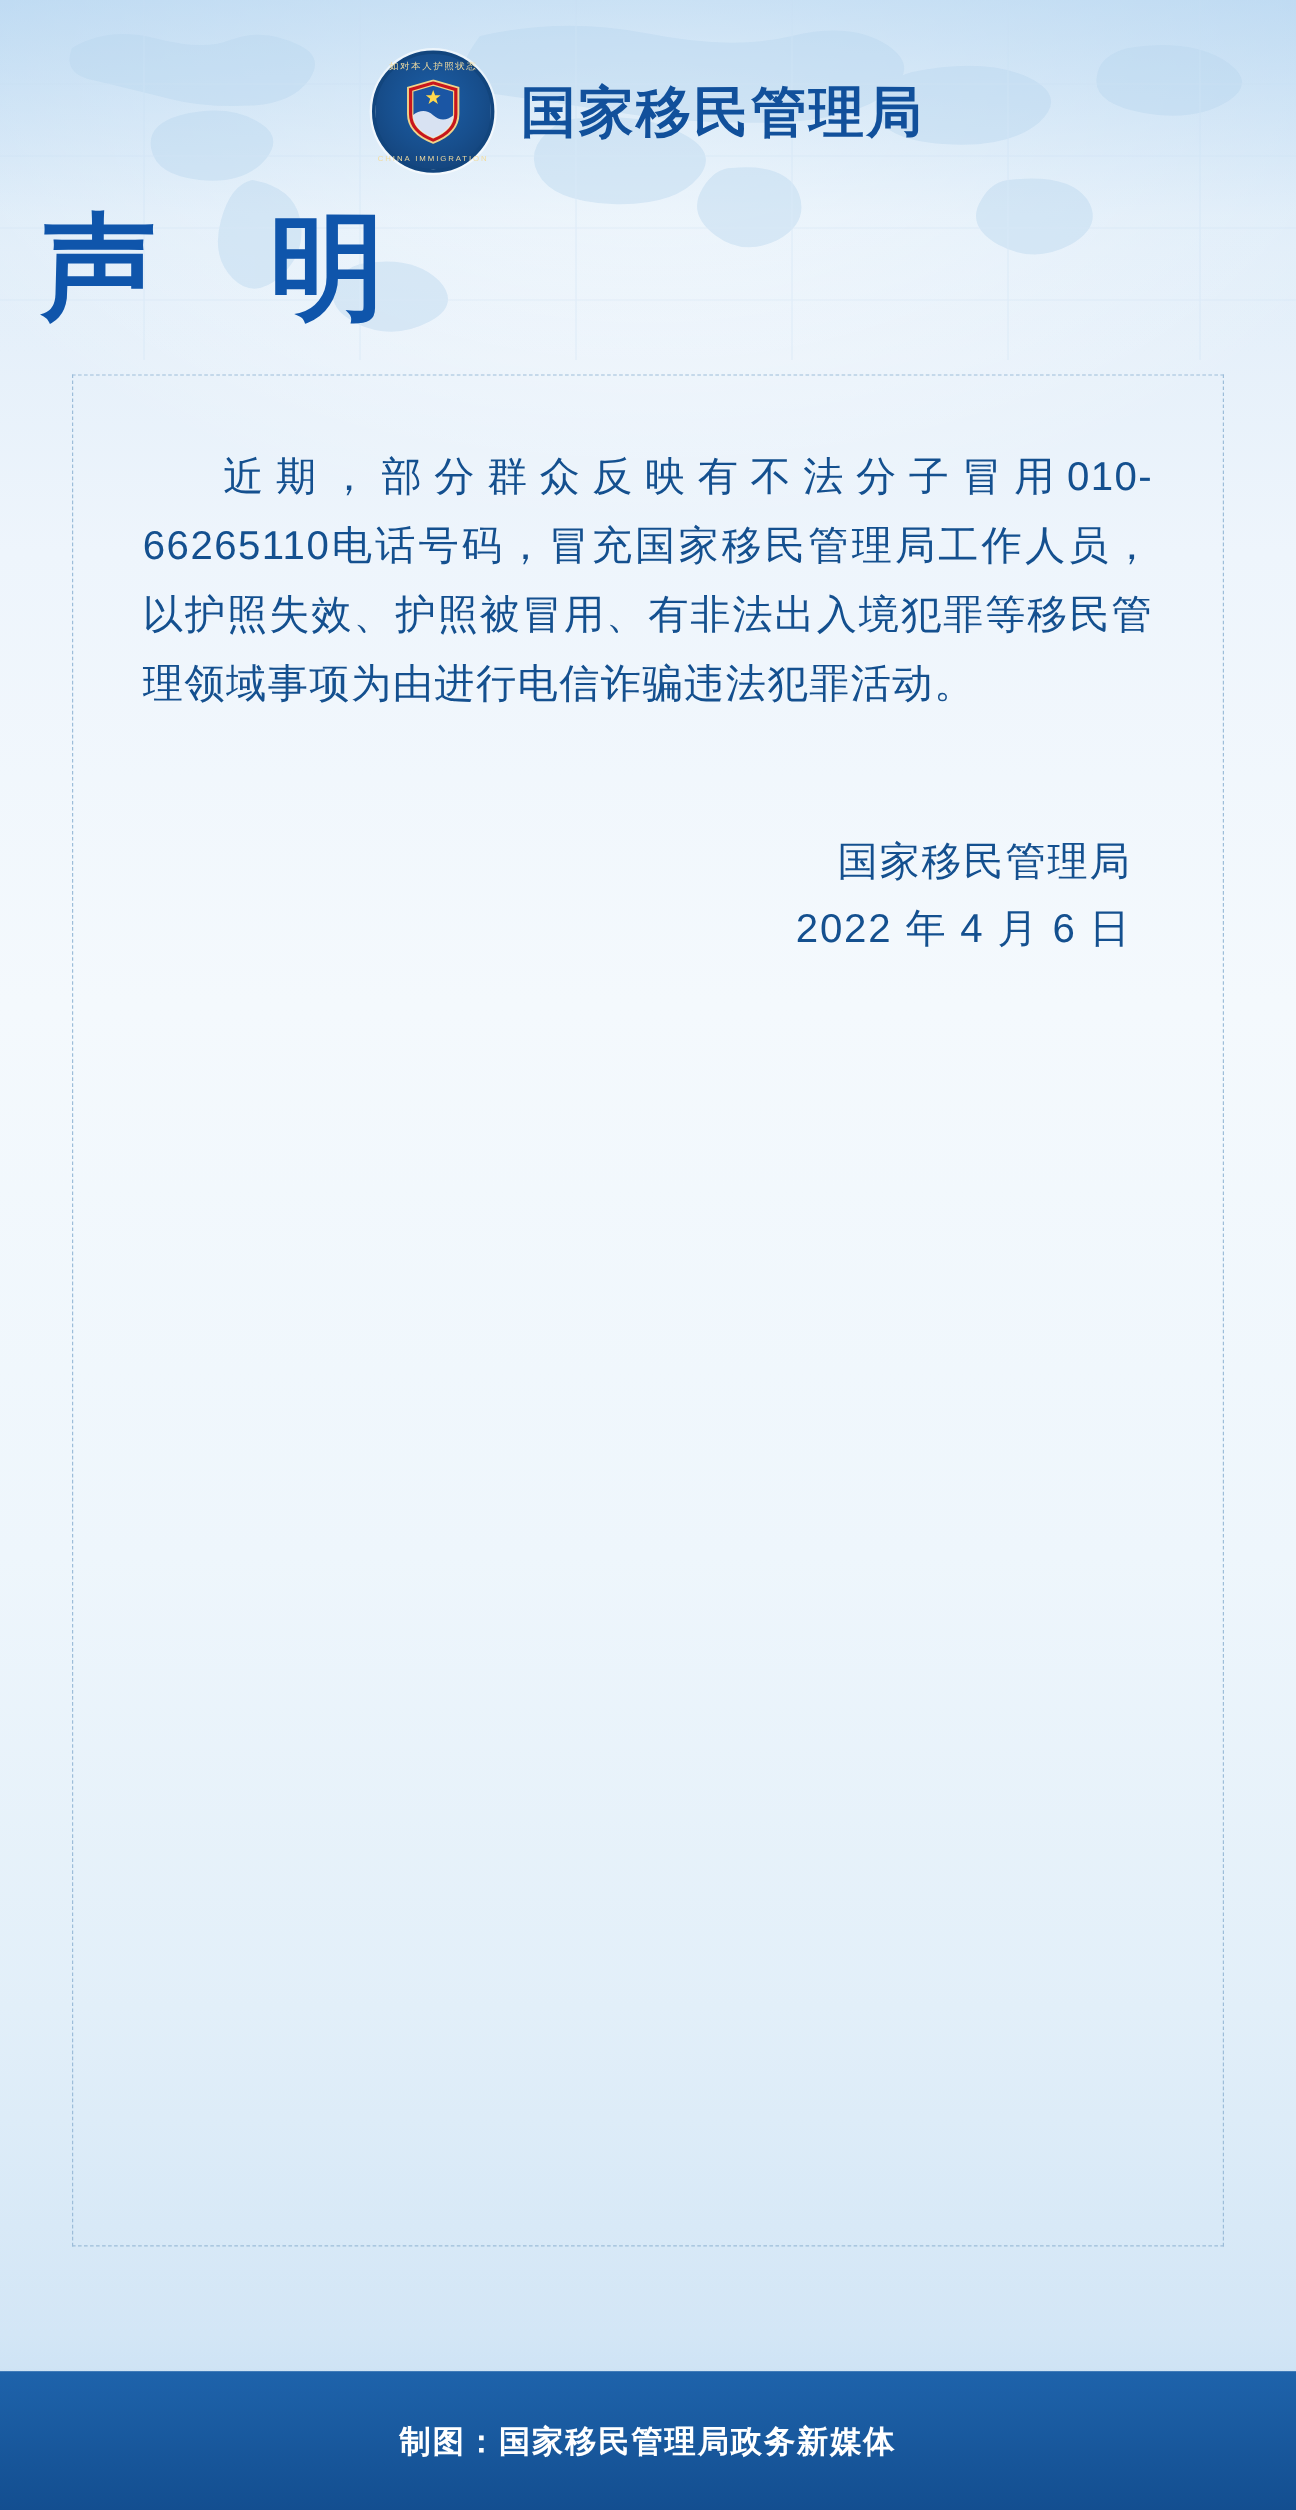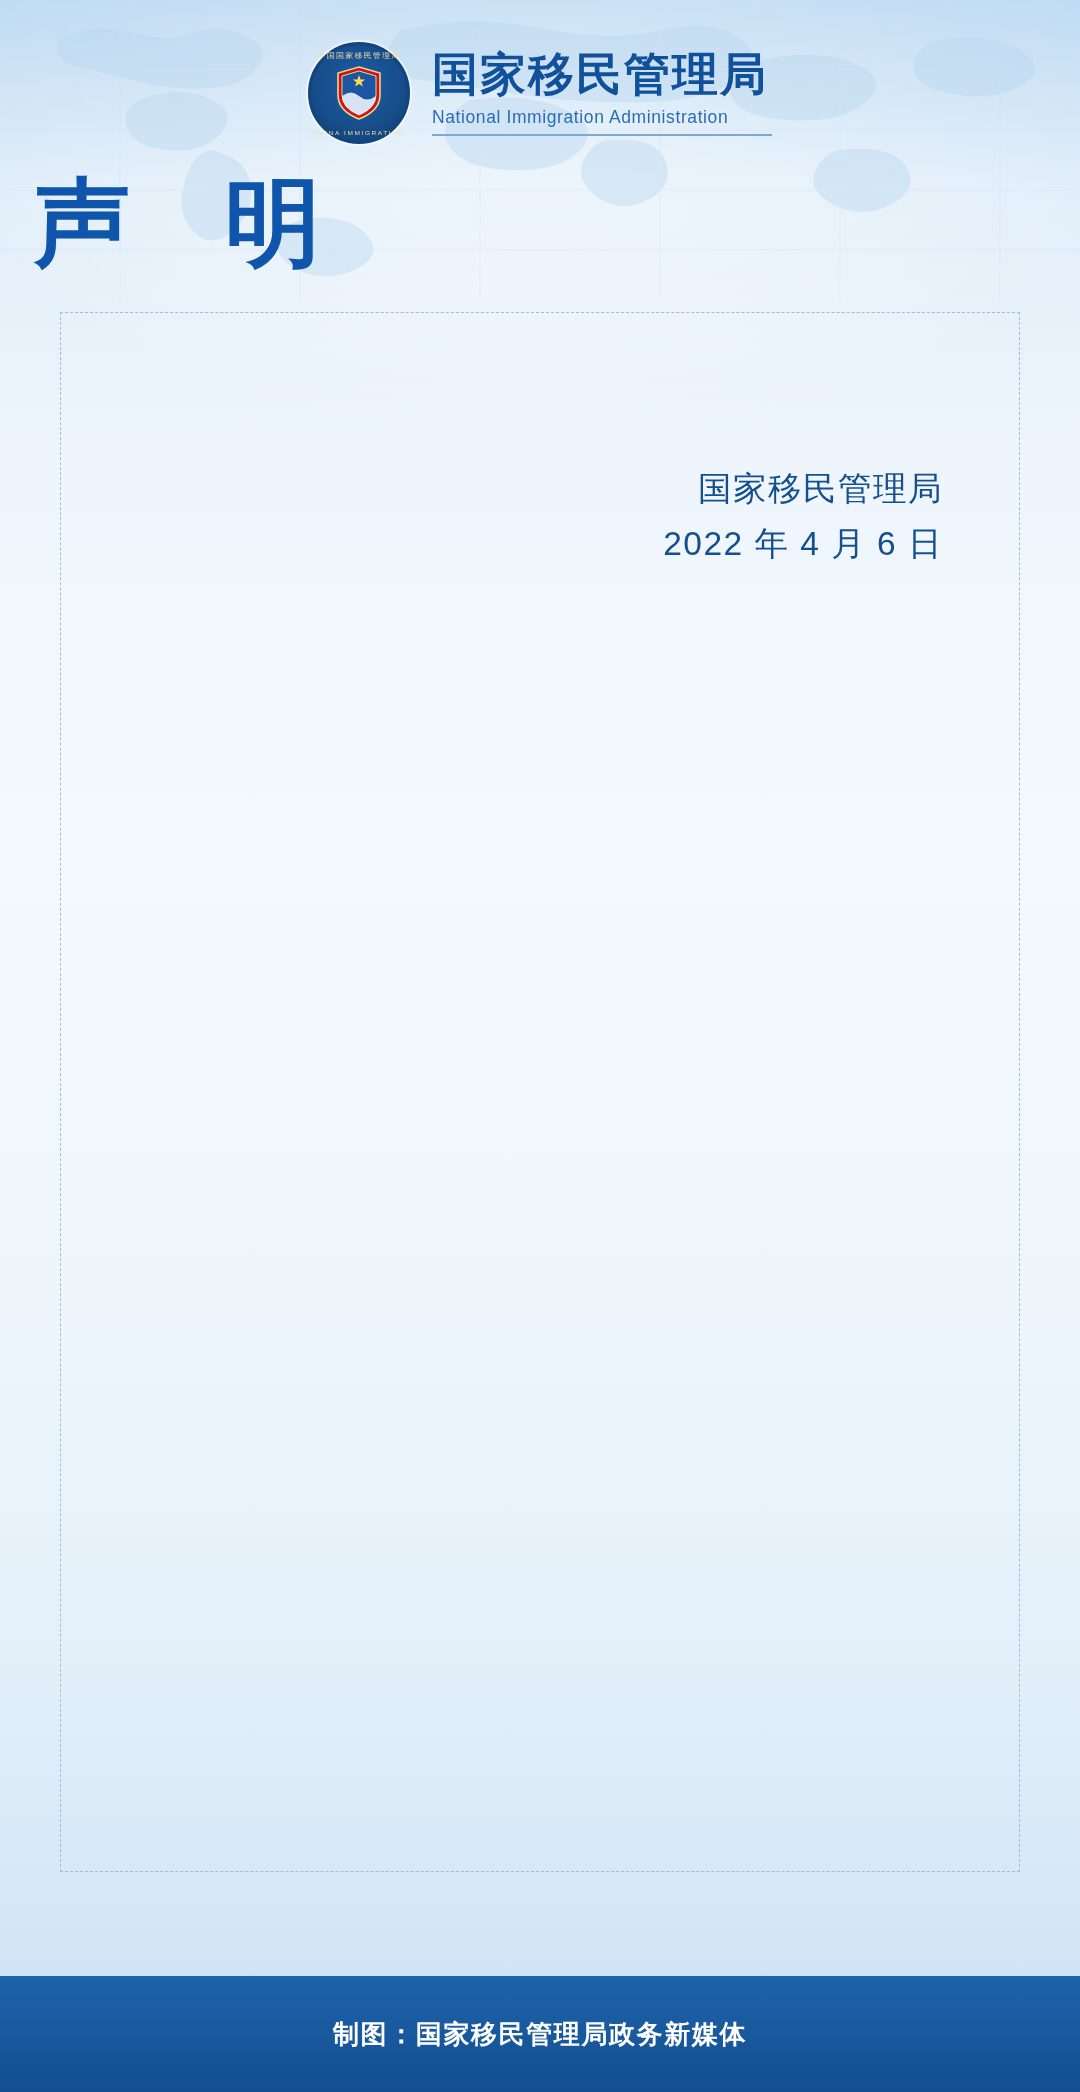--- a/index.html
+++ b/index.html
@@ -204,38 +204,38 @@
       </g>
       <g stroke="#c9e0f3" stroke-width="1" fill="none" opacity="0.7">
         <path d="M0 70 H1080 M0 130 H1080 M0 190 H1080 M0 250 H1080"></path>
         <path d="M120 0 V300 M300 0 V300 M480 0 V300 M660 0 V300 M840 0 V300 M1000 0 V300"></path>
       </g>
     </svg>
   </div>
 
   <div class="header">
     <div class="emblem">
-      <div class="ring-text-top">中国国家移民管理局</div>
+      <div class="ring-text-top">如对本人护照状态</div>
       <div class="ring-text-bottom">CHINA IMMIGRATION</div>
       <svg class="shield" viewBox="0 0 46 54" xmlns="http://www.w3.org/2000/svg">
         <path d="M23 1 L44 7 V29 Q44 45 23 53 Q2 45 2 29 V7 Z" fill="#c8161d" stroke="#f0d48a" stroke-width="1.6"></path>
         <path d="M23 5 L40 10 V29 Q40 42 23 49 Q6 42 6 29 V10 Z" fill="#1b56a4" stroke="#f0d48a" stroke-width="1"></path>
         <path d="M6 30 q9 -7 17 0 q8 7 17 0 V29 Q40 42 23 49 Q6 42 6 29 Z" fill="#e8eef8" opacity="0.92"></path>
         <polygon points="23,9 24.6,13.4 29.2,13.4 25.5,16.2 26.9,20.6 23,17.9 19.1,20.6 20.5,16.2 16.8,13.4 21.4,13.4" fill="#ffd84d"></polygon>
       </svg>
     </div>
     <div class="title-block">
       <div class="org-cn">国家移民管理局</div>
-      <div class="org-en">National Immigration Administration</div>
     </div>
   </div>
 
   <div class="statement-title">声 明</div>
 
   <div class="card">
+    <p class="para">近期，部分群众反映有不法分子冒用010-66265110电话号码，冒充国家移民管理局工作人员，以护照失效、护照被冒用、有非法出入境犯罪等移民管理领域事项为由进行电信诈骗违法犯罪活动。</p>
     <div class="sign">
       <div>国家移民管理局</div>
       <div>2022 年 4 月 6 日</div>
     </div>
   </div>
 
   <div class="footer-shadow"></div>
   <div class="footer-bar">
     <div class="footer-text">制图：国家移民管理局政务新媒体</div>
   </div>

